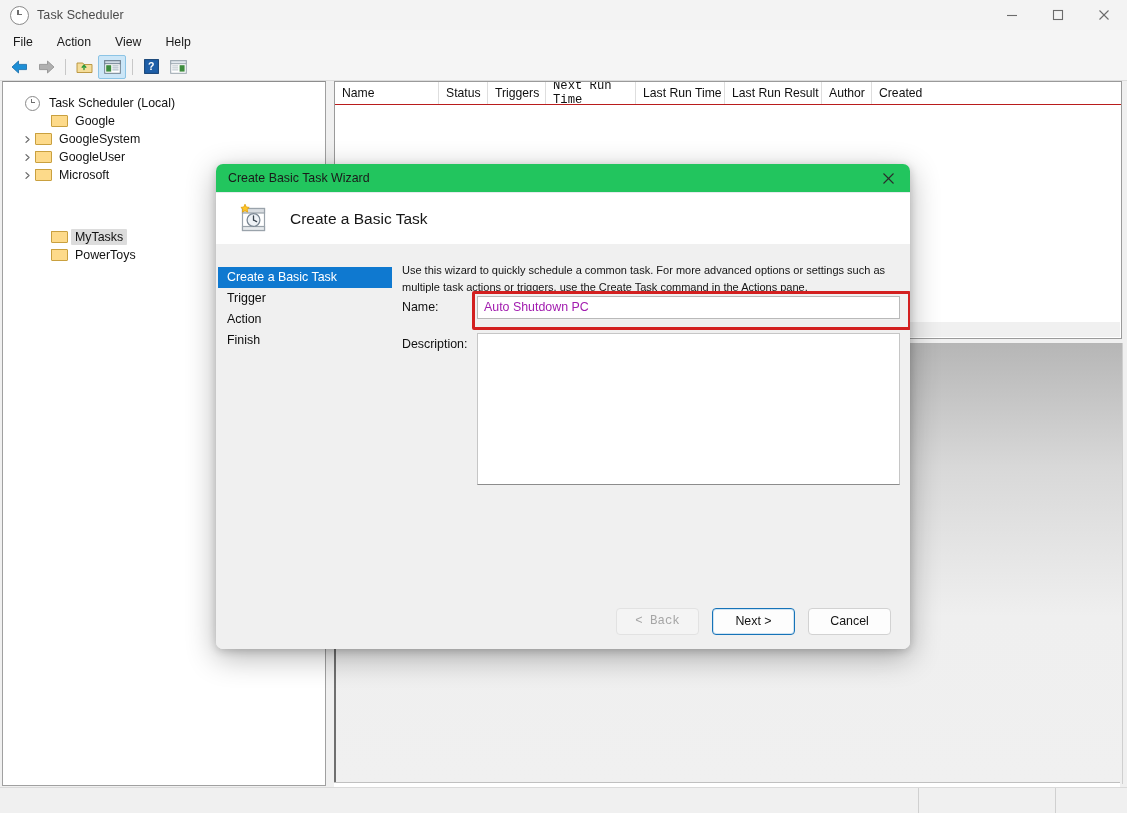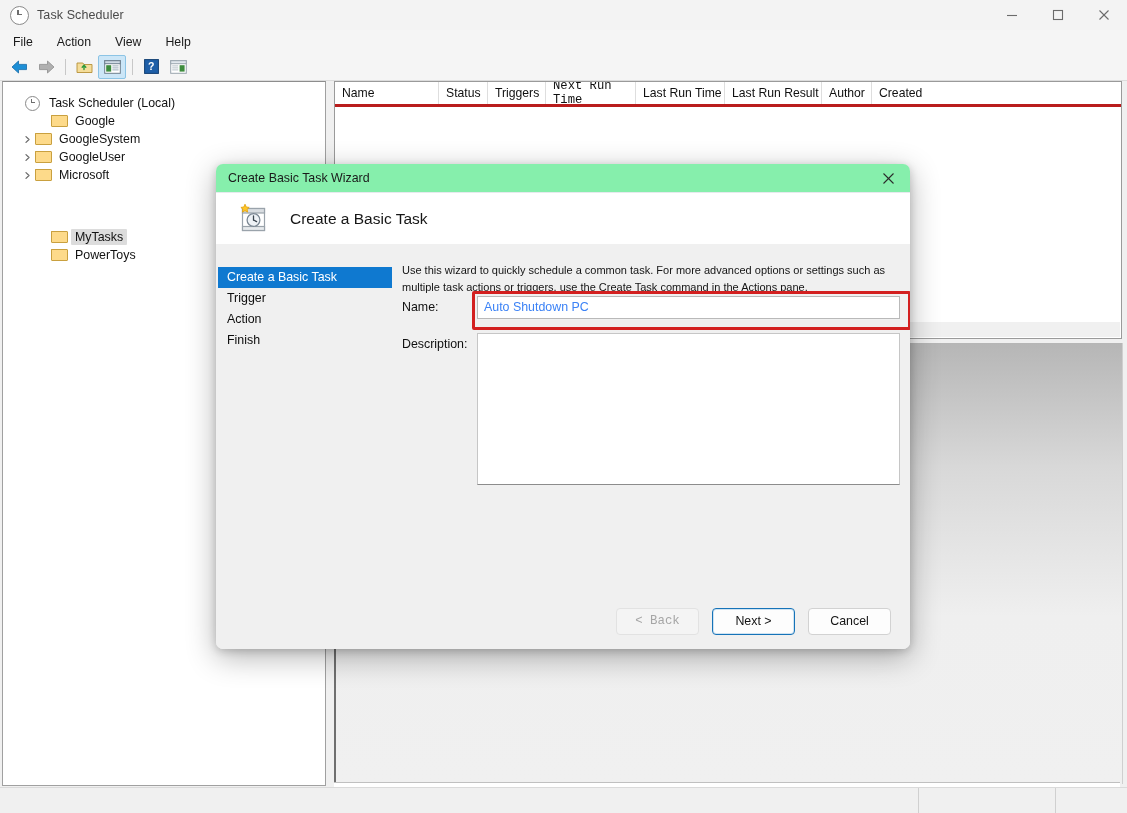--- a/index.html
+++ b/index.html
@@ -133,21 +133,21 @@
   .listpanel {
     position: absolute; left: 334px; top: 81px;
     width: 786px; height: 256px;
     background: #ffffff;
     border: 1px solid #9a9a9a;
     box-shadow: inset 0 0 0 1px #ffffff;
     overflow: hidden;
   }
   .colheader {
     display: flex; height: 22px; align-items: stretch;
-    border-bottom: 3px solid #b91c1c;
+    border-bottom: 1px solid #b91c1c;
     background: #ffffff;
   }
   .col {
     font-size: 12.2px; color: #101010;
     display: flex; align-items: center; padding-left: 7px;
     border-right: 1px solid #dedede;
     box-sizing: border-box;
   }
   .listbody { height: 210px; background: #fff; }
   .hscroll {
@@ -183,21 +183,21 @@
   
   .dialog {
     position: absolute; left: 216px; top: 164px;
     width: 694px; height: 485px;
     background: #f0f0f0;
     border-radius: 7px;
     box-shadow: 0 8px 30px rgba(0,0,0,.30), 0 2px 8px rgba(0,0,0,.18);
     overflow: hidden;
   }
   .dlg-titlebar {
-    height: 28px; background: #86efac;
+    height: 28px; background: #22c55e;
     display: flex; align-items: center;
     border-bottom: 1px solid #e6eaee;
   }
   .dlg-title {
     font-size: 12.4px; color: #1a1a1a; padding-left: 12px;
   }
   .dlg-close {
     margin-left: auto; width: 44px; height: 28px;
     display: flex; align-items: center; justify-content: center;
     color: #303030;
@@ -239,21 +239,21 @@
     position: relative; width: 430px;
   }
   .highlight-box {
     position: absolute; left: -5px; top: -5px; width: 100%; height: 100%;
     box-sizing: content-box; padding: 5px;
     border: 3px solid #d32020; border-radius: 2px; pointer-events: none;
   }
   .textinput {
     width: 100%; box-sizing: border-box; height: 23px;
     background: #ffffff; border: 1px solid #b9b9b9;
-    font-size: 12.4px; color: #3b82f6;
+    font-size: 12.4px; color: #a21caf;
     padding: 0 6px; line-height: 21px;
     display: flex; align-items: center;
   }
   .textarea {
     width: 430px; height: 152px; box-sizing: border-box;
     background: #ffffff;
     border: 1px solid #c6c6c6; border-bottom-color: #8c8c8c;
     font-size: 12.4px; color: #101010; padding: 3px 5px;
   }
 

